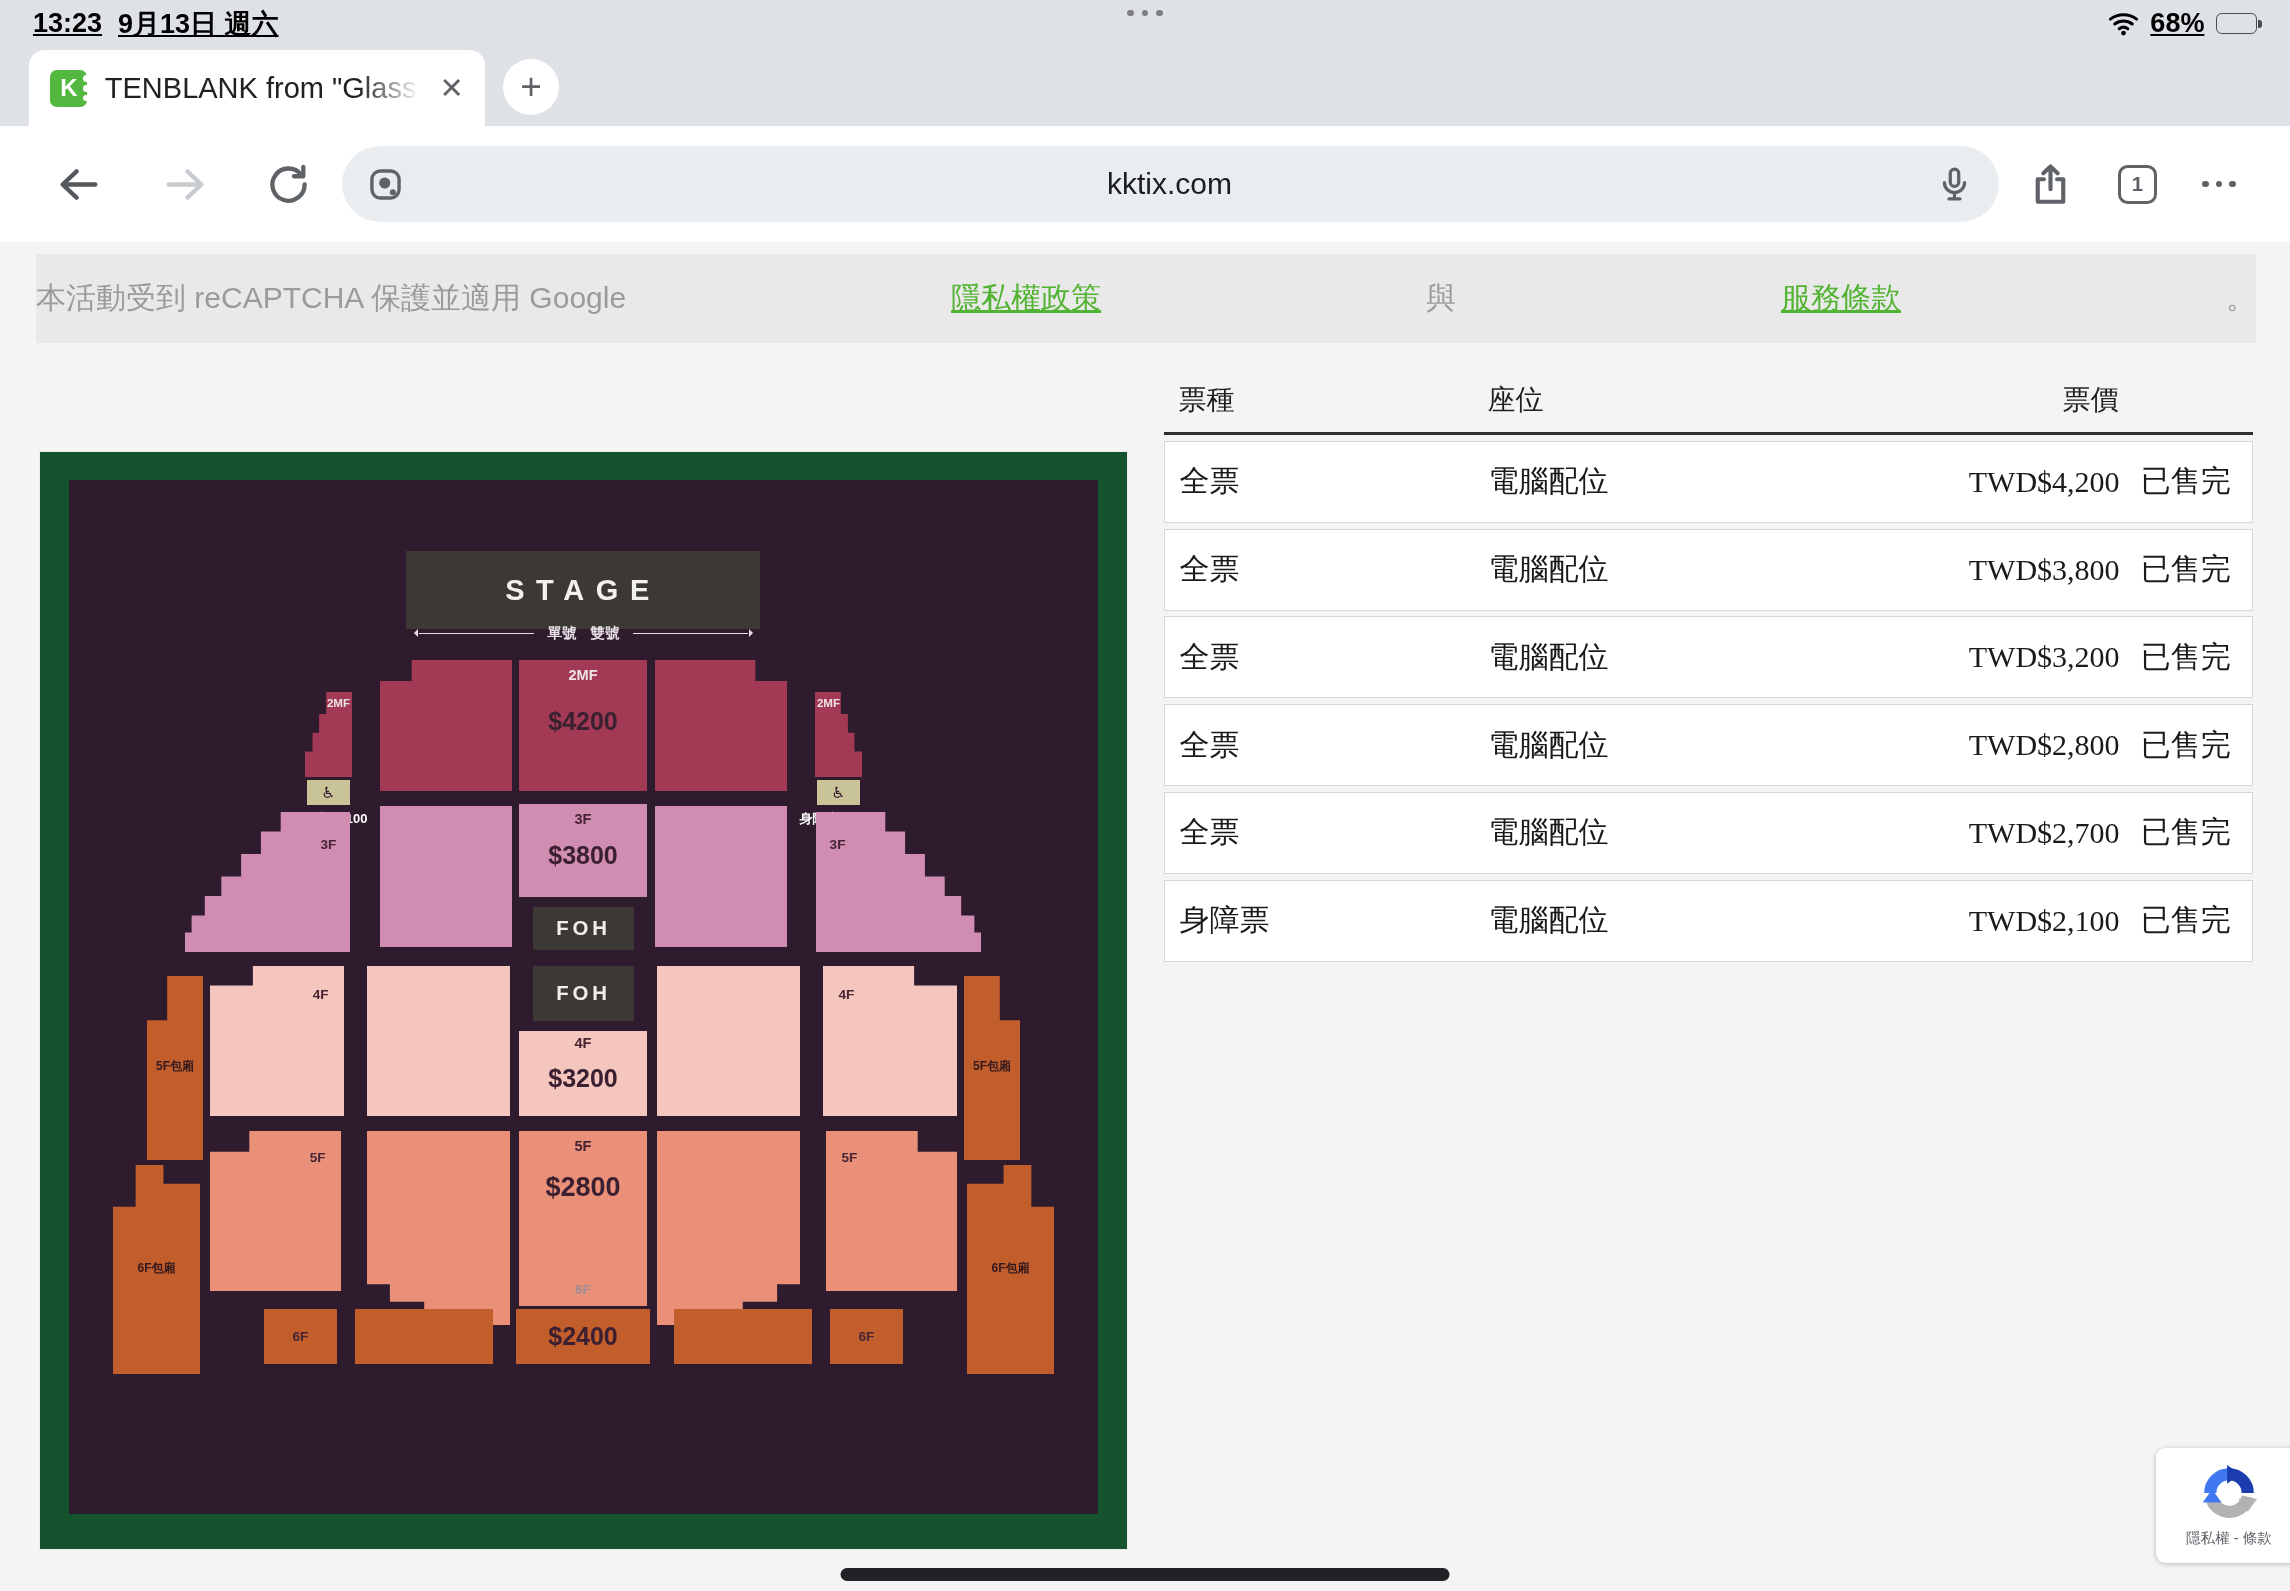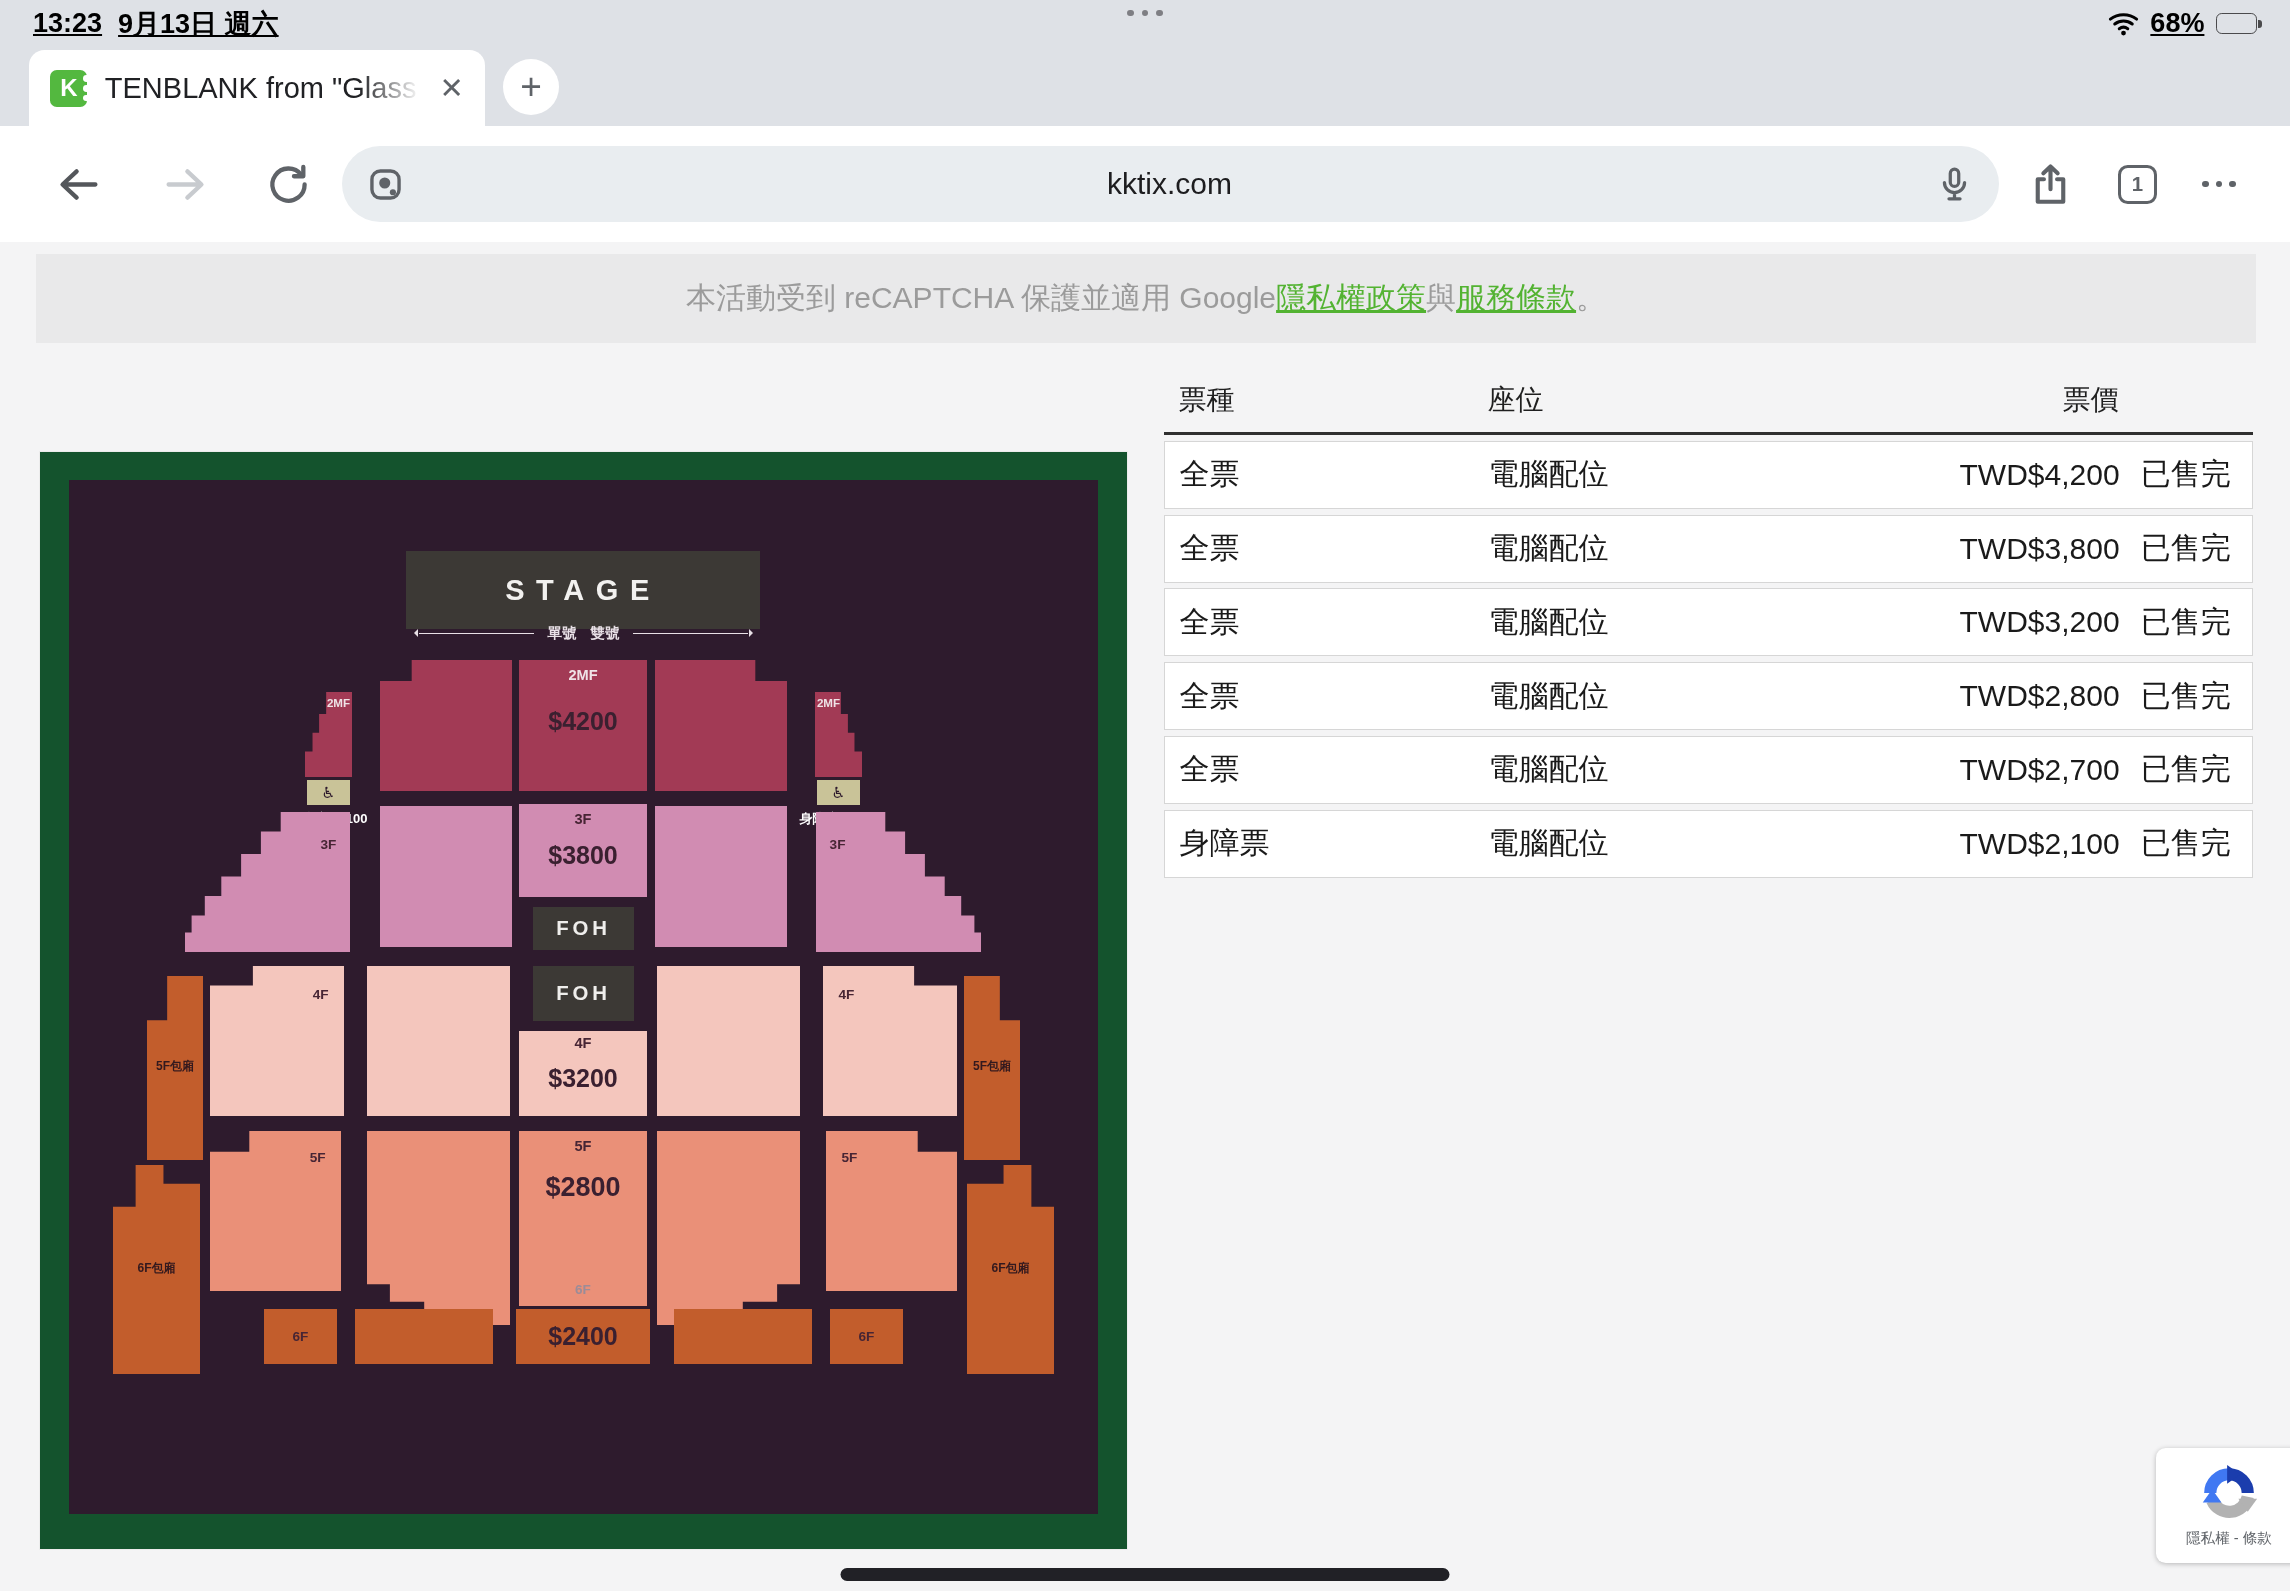--- a/index.html
+++ b/index.html
@@ -33,21 +33,21 @@
   .toolbar{position:absolute;left:0;top:126px;width:2290px;height:116px;background:#fff;display:flex;align-items:center;padding:0 54px;}
   .nav-ic{width:49px;height:49px;flex:0 0 auto;display:flex;align-items:center;justify-content:center;}
   .sp1{margin-right:58px;} .sp2{margin-right:54px;} .sp3{margin-right:29px;}
   .omnibox{flex:1;height:76px;background:#e9edf0;border-radius:38px;display:flex;align-items:center;padding:0 25px;margin-right:29px;}
   .omni-url{flex:1;text-align:center;font-size:30px;color:#1d1d1f;}
   .tool-right{display:flex;align-items:center;gap:45px;}
   .tabcount{width:39px;height:39px;border:3.4px solid #5f6368;border-radius:9.7px;display:flex;align-items:center;justify-content:center;font-size:20.4px;font-weight:700;color:#5f6368;}
   .menu-dots{display:flex;gap:6.8px;}
   .menu-dots i{width:6.8px;height:6.8px;border-radius:50%;background:#5f6368;}
   
-  .notice{position:absolute;left:36px;top:254px;width:2220px;height:89px;background:#e9e9ea;display:flex;align-items:center;justify-content:center;font-size:30px;color:#9b9b9b;}
+  .notice{position:absolute;left:36px;top:254px;width:2220px;height:89px;background:#e9e9ea;display:flex;align-items:center;justify-content:space-between;font-size:30px;color:#9b9b9b;}
   .notice a{color:#53b332;text-decoration:underline;cursor:pointer;}
   
   .seatcard{position:absolute;left:39px;top:451px;width:1089px;height:1099px;background:#14532d;border:1px solid #ececec;}
   .seatmap{position:absolute;left:29px;top:28px;width:1029px;height:1034px;background:#2e1b2d;overflow:hidden;}
   .blk{position:absolute;}
   .c2mf{background:#a23a55;} .c3f{background:#d18cb2;} .c4f{background:#f4c6bd;}
   .c5f{background:#ea9078;} .c6f{background:#c25d2c;} .cdark{background:#3c3935;}
   .stage{left:337px;top:71px;width:354px;height:78px;display:flex;align-items:center;justify-content:center;color:#f2f1ef;font-size:29px;font-weight:700;letter-spacing:11.6px;}
   .dirrow{position:absolute;left:0;top:144px;width:100%;display:flex;align-items:center;justify-content:center;gap:13.6px;color:#e8e0e6;font-size:14.6px;font-weight:700;}
   .aline{position:relative;width:115px;height:1.9px;background:#e8e0e6;}
@@ -59,21 +59,21 @@
   .corner{position:absolute;font-size:13.6px;font-weight:700;color:#472534;}
   .foh{display:flex;align-items:center;justify-content:center;color:#efeeec;font-size:20.4px;font-weight:700;letter-spacing:3.9px;}
   .wcbox{background:#c9c398;display:flex;align-items:center;justify-content:center;font-size:15.5px;color:#2e1b2d;}
   .dis-lbl{position:absolute;width:136px;text-align:center;color:#fff;font-size:13px;font-weight:700;}
   .boxlbl{position:absolute;left:0;right:0;text-align:center;color:#33191e;font-size:12px;font-weight:700;}
   .f6lbl{position:absolute;text-align:center;color:#9b8c98;font-size:13.6px;font-weight:700;}
   
   .ttable{position:absolute;left:1164px;top:367px;width:1089px;}
   .thead{display:grid;grid-template-columns:309px 320px 311px 1fr;align-items:center;height:68px;font-size:28px;font-weight:500;color:#1f1f1f;border-bottom:3.9px solid #2f2f2f;padding:0 21.3px 0 14.6px;}
   .thead .h3{text-align:right;}
-  .trow{display:grid;grid-template-columns:309px 320px 311px 1fr;align-items:center;height:68px;background:#fff;border:1.5px solid #d6d6d6;margin-top:5.8px;padding:0 21.3px 0 14.6px;font-size:30px;color:#1a1a1a;}
+  .trow{display:grid;grid-template-columns:309px 320px 311px 1fr;align-items:center;height:82px;background:#fff;border:1.5px solid #d6d6d6;margin-top:5.8px;padding:0 21.3px 0 14.6px;font-size:30px;color:#1a1a1a;font-family:Liberation Serif, serif;}
   .trow:first-of-type{margin-top:13.6px;}
   .trow .c3{text-align:right;}
   .trow .c4{text-align:right;}
   
   .badge{position:absolute;left:2156px;top:1448px;width:146px;height:115px;background:#fff;border-radius:9.7px 0 0 9.7px;box-shadow:0 1px 4.9px rgba(0,0,0,.25);display:flex;flex-direction:column;align-items:center;justify-content:center;gap:5.8px;}
   .badge .blabel{font-size:14.6px;color:#5f6368;}
   
   .homebar{position:absolute;left:50%;transform:translateX(-50%);bottom:9.7px;width:609px;height:13.6px;border-radius:6.8px;background:#212126;}
   svg{display:block;}
 </style>

